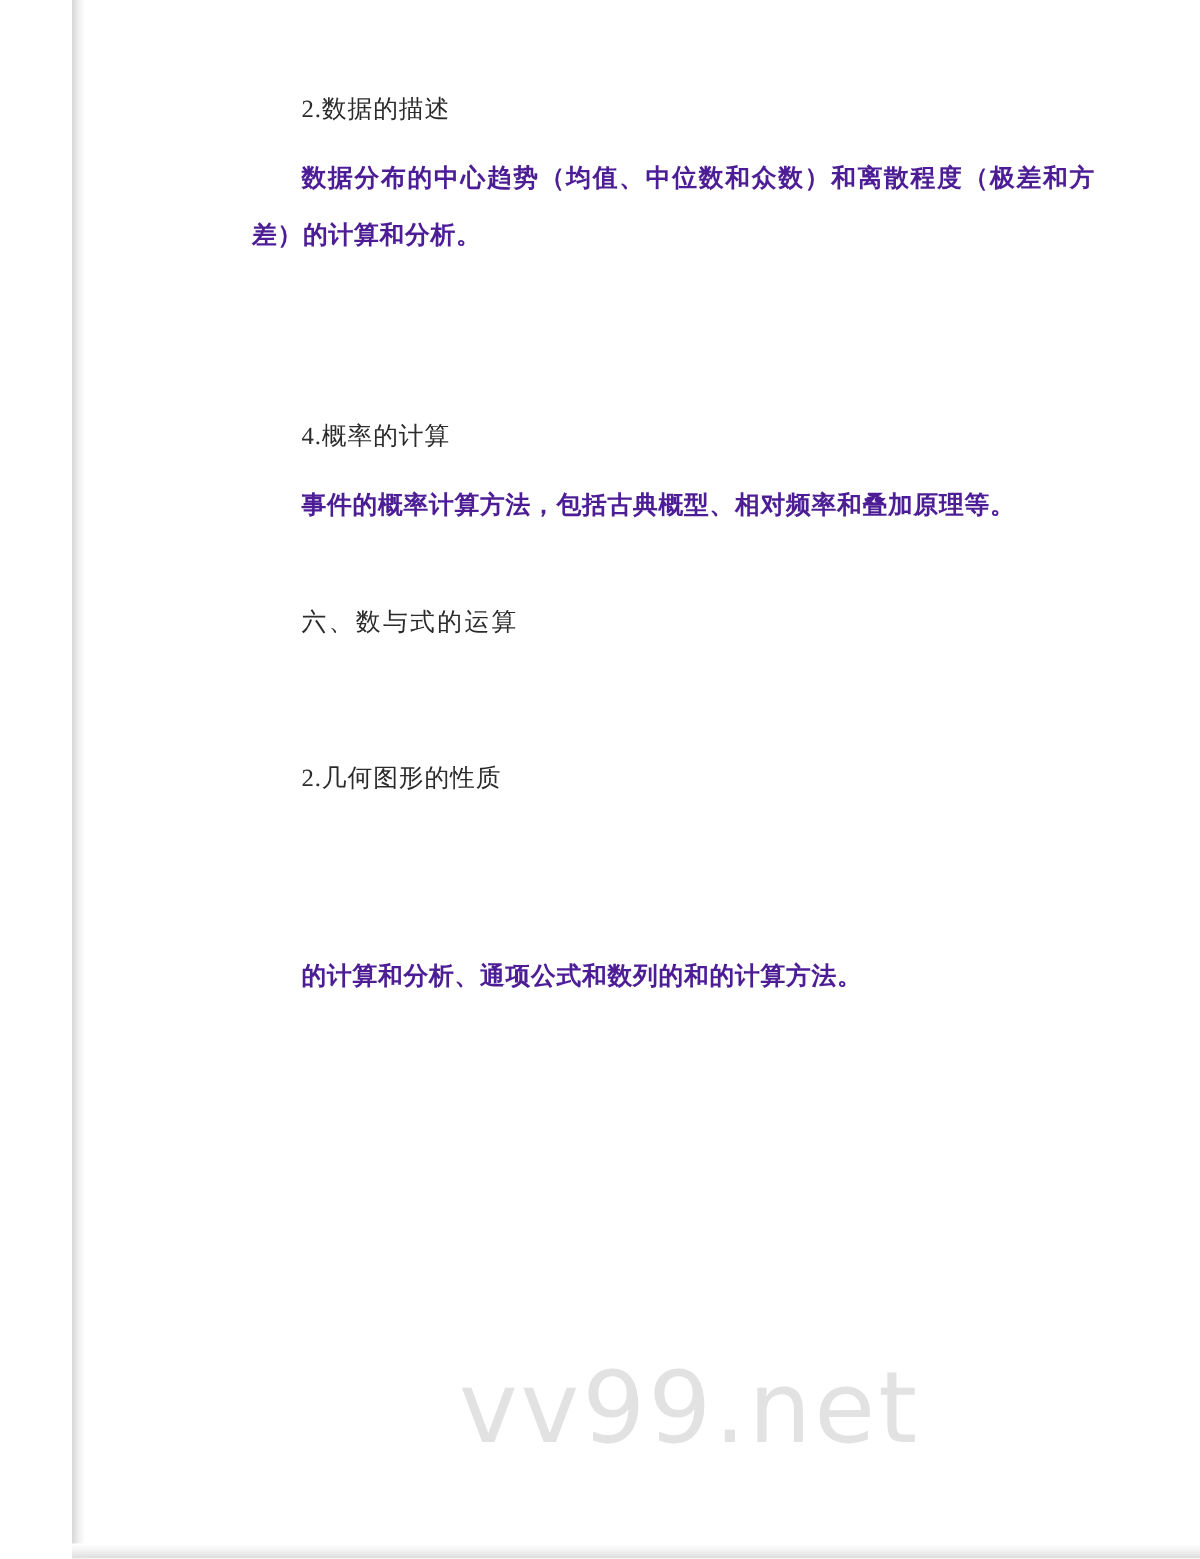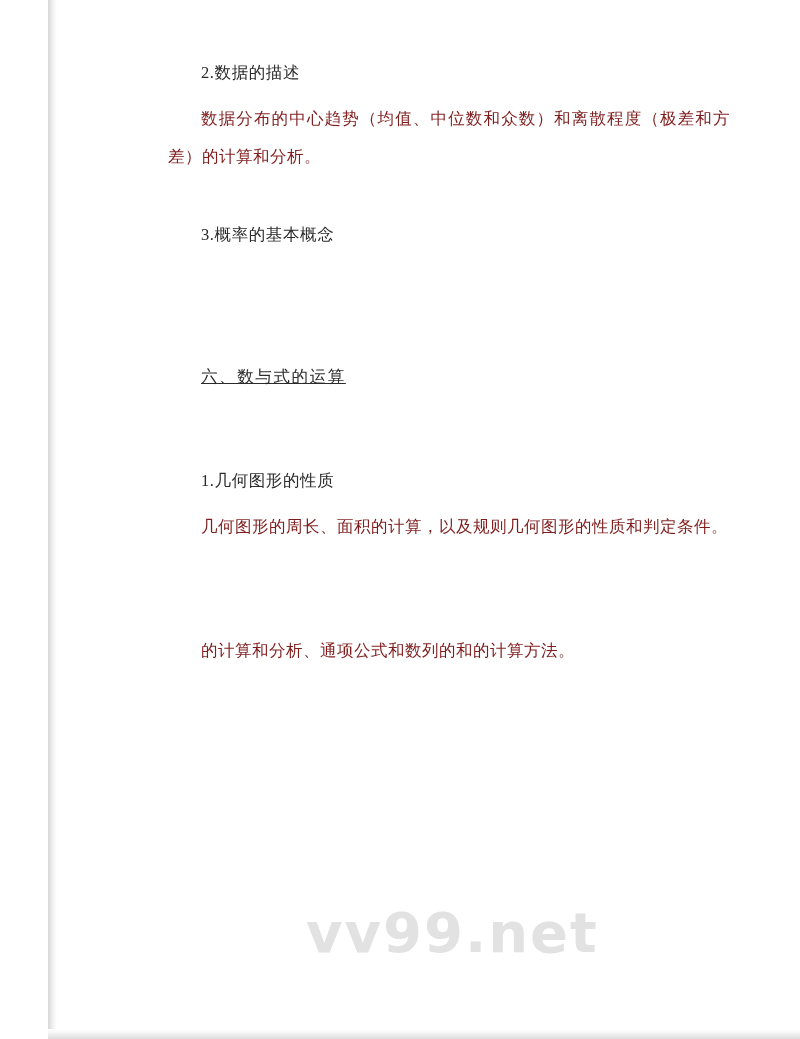--- a/index.html
+++ b/index.html
@@ -51,43 +51,43 @@
     font-size: 16.5px;
     line-height: 30px;
     color: #2b2b2b;
     text-indent: 2em;
     letter-spacing: 0.6px;
     white-space: nowrap;
   }
   .para {
     font-size: 16.5px;
     line-height: 38px;
-    color: #7f1d1d;
+    color: #4c1d95;
     text-indent: 2em;
     letter-spacing: 0.5px;
     text-align: justify;
+    font-weight: bold;
   }
   .section-title {
     font-size: 16.5px;
     line-height: 30px;
     color: #2b2b2b;
     text-indent: 2em;
     letter-spacing: 1.6px;
-    text-decoration: underline;
   }
   .gap-sm { height: 12px; }
   .gap-md { height: 30px; }
   .gap-lg { height: 44px; }
   .watermark {
     position: absolute;
     left: 258px;
     top: 900px;
     font-family: "DejaVu Sans", sans-serif;
-    font-size: 56px;
-    font-weight: 700;
+    font-size: 66px;
+    font-weight: 400;
     letter-spacing: 2px;
     color: #e2e2e2;
     user-select: none;
     white-space: nowrap;
   }
 </style>
 </head>
 <body>
 
 <div class="page">
@@ -96,37 +96,37 @@
   <div class="page-edge-bottom"></div>
 
   <div class="content">
 
     <div class="heading">2.数据的描述</div>
     <div class="gap-sm"></div>
     <div class="para">数据分布的中心趋势（均值、中位数和众数）和离散程度（极差和方差）的计算和分析。</div>
 
     <div class="gap-lg"></div>
 
-    <div class="heading">3.概率的基本概念</div>
     <div class="gap-sm"></div>
 
     <div class="gap-lg"></div>
 
+    <div class="heading">4.概率的计算</div>
     <div class="gap-sm"></div>
+    <div class="para">事件的概率计算方法，包括古典概型、相对频率和叠加原理等。</div>
 
     <div class="gap-lg"></div>
 
     <div class="section-title">六、数与式的运算</div>
 
     <div class="gap-lg"></div>
     <div class="gap-md"></div>
 
-    <div class="heading">1.几何图形的性质</div>
+    <div class="heading">2.几何图形的性质</div>
     <div class="gap-sm"></div>
-    <div class="para">几何图形的周长、面积的计算，以及规则几何图形的性质和判定条件。</div>
 
     <div class="gap-lg"></div>
     <div class="gap-md"></div>
 
     <div class="gap-sm"></div>
     <div class="para">的计算和分析、通项公式和数列的和的计算方法。</div>
 
   </div>
 
   <div class="watermark">vv99.net</div>

